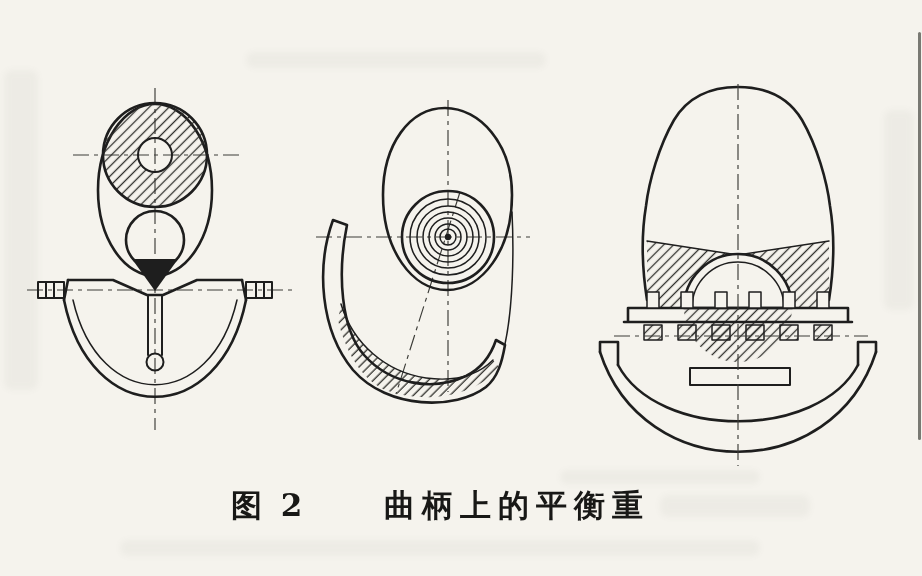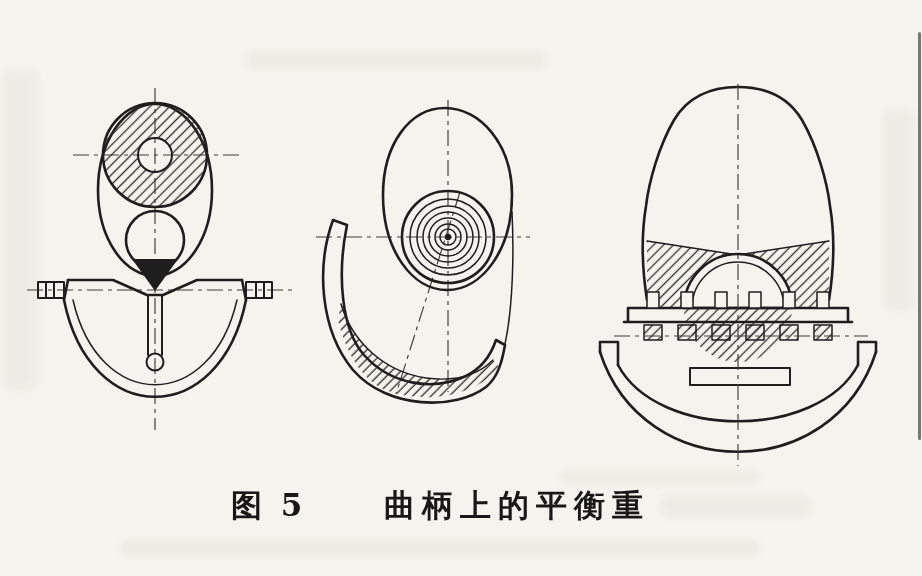--- a/index.html
+++ b/index.html
@@ -177,17 +177,17 @@
     </g>
     <rect class="o2" x="102" y="290" width="100" height="17" style="fill:var(--paper)"></rect>
 
     <g class="cl">
       <line x1="150" y1="6" x2="150" y2="388"></line>
       <line x1="26" y1="258" x2="280" y2="258"></line>
     </g>
   </svg>
 
   <div class="caption">
-    <span class="cap-label">图 5</span>
+    <span class="cap-label">图 2</span>
     <span class="cap-title">曲柄上的平衡重</span>
   </div>
 
 </div>
 
 </body></html>

